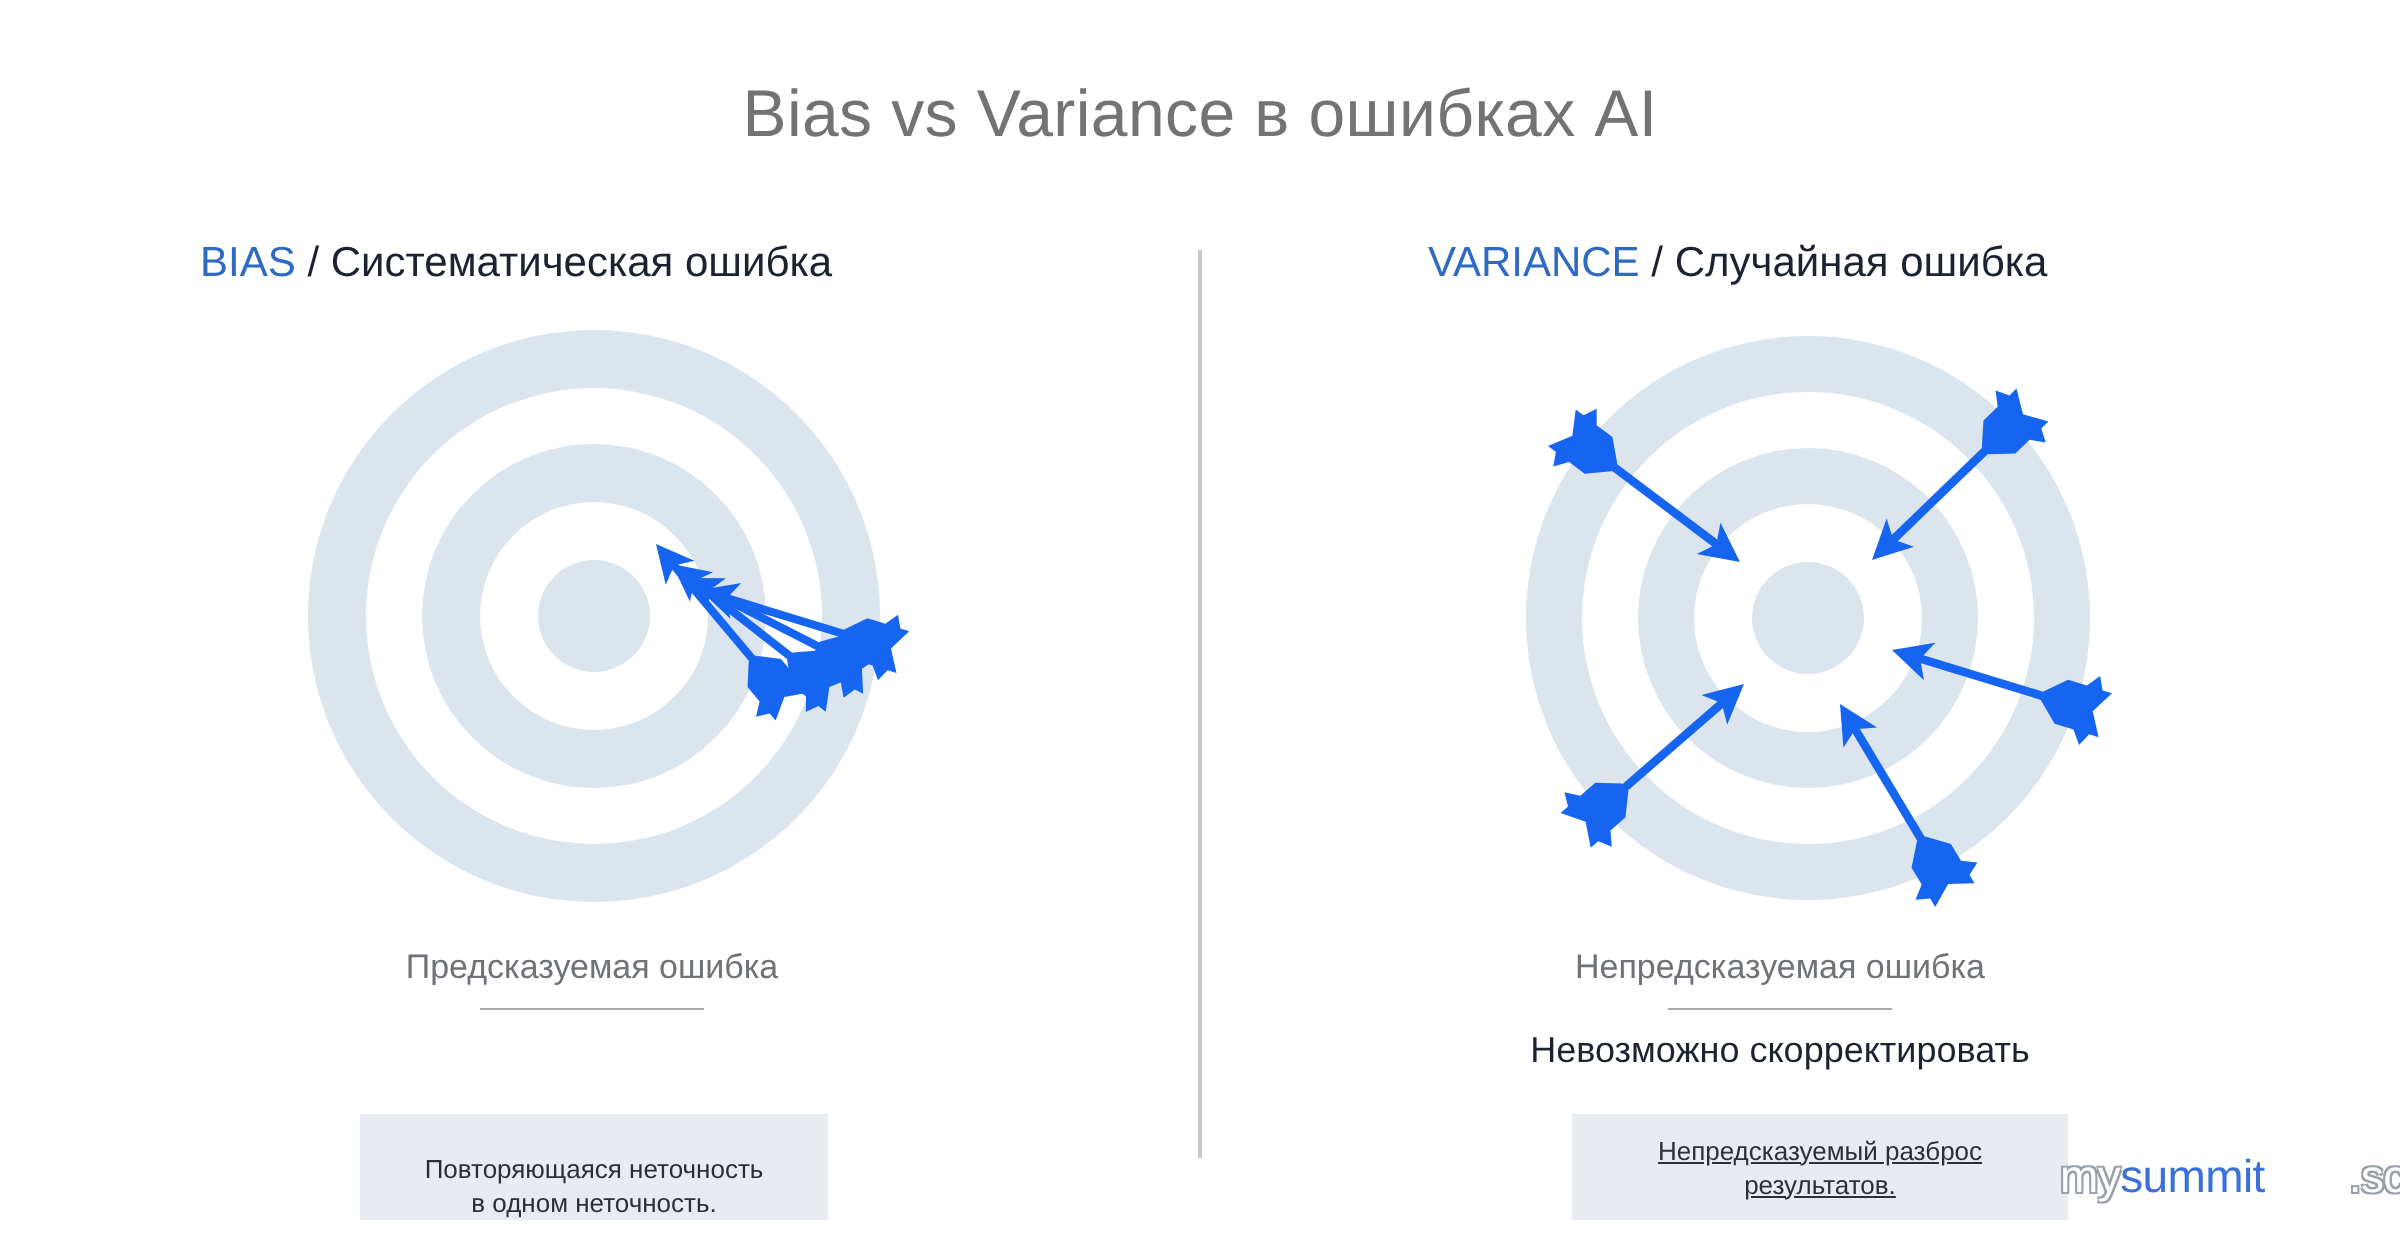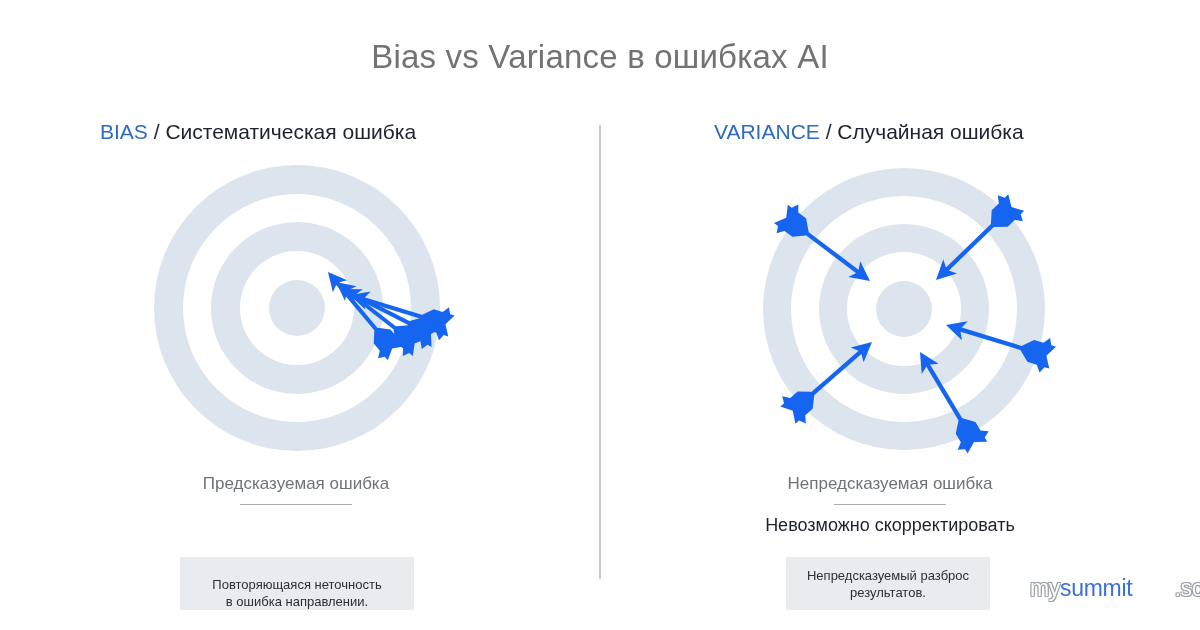--- a/index.html
+++ b/index.html
@@ -36,21 +36,21 @@
   #bias-sub { left:146px; top:474px; }
   #variance-sub { left:740px; top:474px; }
 
   .note {
     position:absolute; background:#e8ebf0; text-align:center;
     font-size:13px; line-height:17px; color:#2a2f38;
     display:flex; align-items:center; justify-content:center;
   }
   .note span { display:block; }
   #bias-note { left:180px; top:557px; width:234px; height:53px;align-items:flex-end; }
-  #variance-note { left:786px; top:557px; width:204px; height:53px; }
+  #variance-note { left:786px; top:557px; width:248px; height:53px;text-decoration:underline; }
 
   .watermark {
     position:absolute; left:988px; top:575px; font-size:23px;
     letter-spacing:-0.3px; white-space:nowrap;
   }
   .watermark .wm-a, .watermark .wm-c {
     color:#ffffff;
     text-shadow: -1px -1px 0 #9aa0a8, 1px -1px 0 #9aa0a8, -1px 1px 0 #9aa0a8, 1px 1px 0 #9aa0a8;
     margin-left: 42px;
   }
@@ -123,21 +123,21 @@
 
 <div class="sub" id="variance-sub">
   <div class="muted">Непредсказуемая ошибка</div>
   <div class="rule"></div>
   <div class="strong">Невозможно скорректировать</div>
 </div>
 
 <div class="note" id="bias-note">
   <div>
     <span>Повторяющаяся неточность</span>
-    <span>в ошибка направлении.</span>
+    <span>в одном неточность.</span>
   </div>
 </div>
 <div class="note" id="variance-note">
   <div>
     <span>Непредсказуемый разброс</span>
     <span>результатов.</span>
   </div>
 </div>
 
 <div class="watermark">

